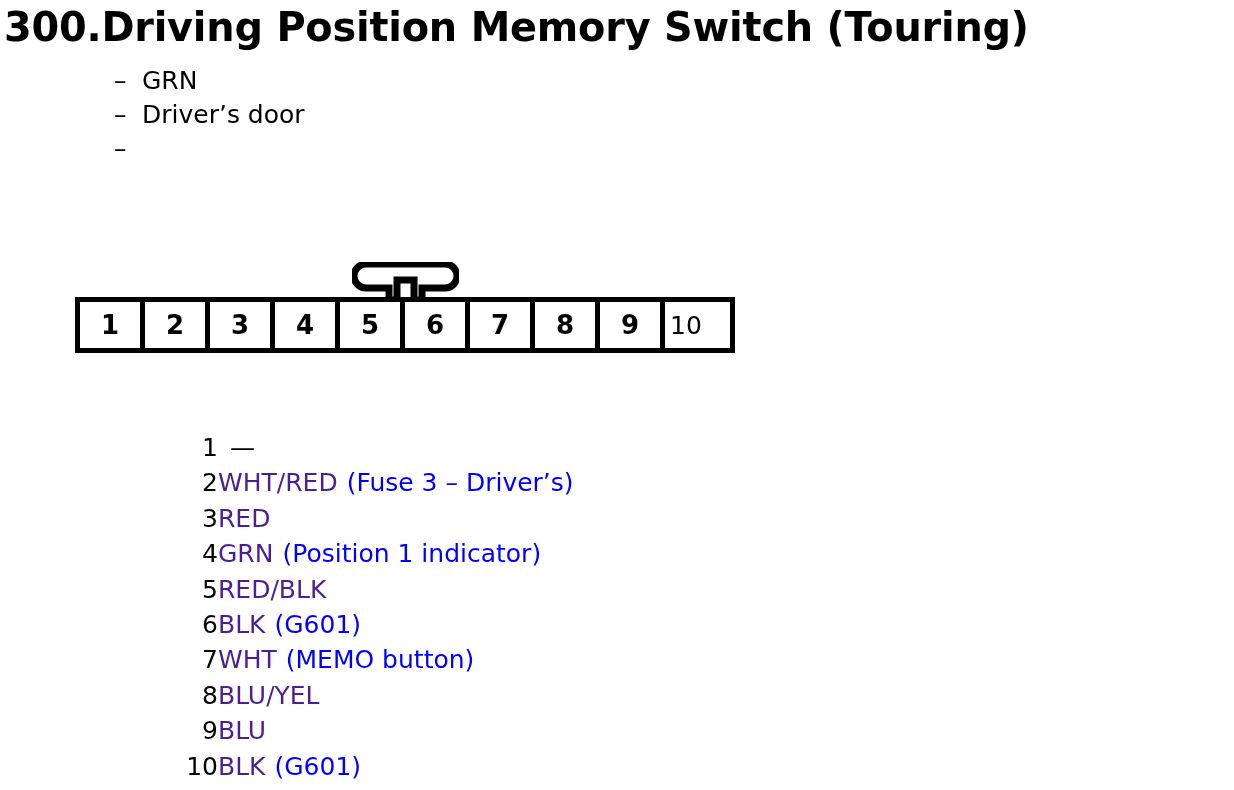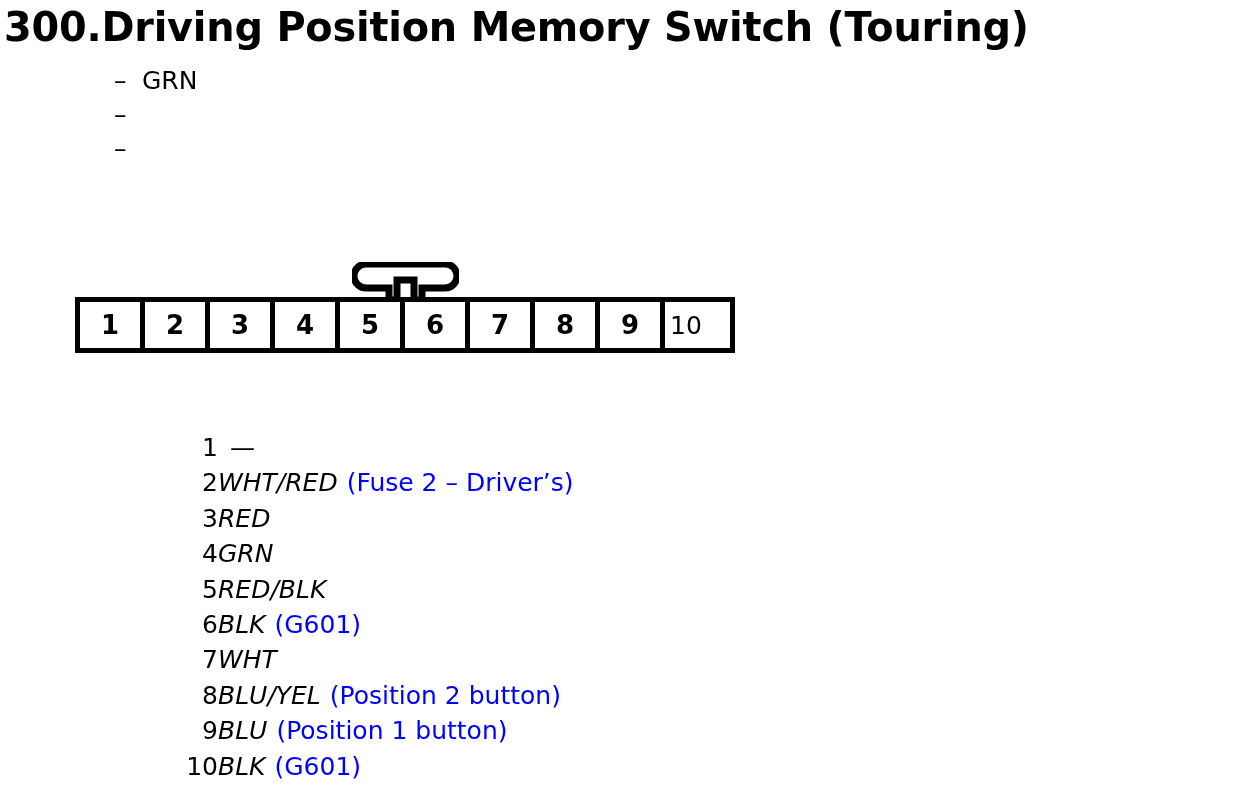--- a/index.html
+++ b/index.html
@@ -118,23 +118,22 @@
     font-size: 25px;
     line-height: 35.4px;
     white-space: nowrap;
   }
   .legend-pin {
     flex: 0 0 32px;
     text-align: right;
     color: #000000;
   }
   .legend-color {
-    color: #000000;
+    color: #4c1d95;
     padding-left: 0px;
-    font-style: italic;
   }
   .legend-desc {
     color: #0000ff;
     padding-left: 9px;
   }
   .legend-dash {
     color: #000000;
     padding-left: 12px;
   }
 </style>
@@ -143,20 +142,21 @@
 
 <div id="page-title">300.Driving Position Memory Switch (Touring)</div>
 
 <div id="bullet-list">
   <div class="bullet-row">
     <span class="bullet-dash">–</span>
     <span class="bullet-text">GRN</span>
   </div>
   <div class="bullet-row">
     <span class="bullet-dash">–</span>
+    <span class="bullet-text">Driver’s door</span>
   </div>
   <div class="bullet-row">
     <span class="bullet-dash">–</span>
   </div>
 </div>
 
 <div id="connector">
 
   <div id="connector-tab">
     <svg width="107" height="38" viewBox="0 0 107 38" xmlns="http://www.w3.org/2000/svg">
@@ -183,59 +183,59 @@
   <div class="legend-row">
     <span class="legend-pin">1</span>
     <span class="legend-color"></span>
     <span class="legend-dash">—</span>
     <span class="legend-desc"></span>
   </div>
 
   <div class="legend-row">
     <span class="legend-pin">2</span>
     <span class="legend-color">WHT/RED</span>
-    <span class="legend-desc">(Fuse 2 – Driver’s)</span>
+    <span class="legend-desc">(Fuse 3 – Driver’s)</span>
   </div>
 
   <div class="legend-row">
     <span class="legend-pin">3</span>
     <span class="legend-color">RED</span>
   </div>
 
   <div class="legend-row">
     <span class="legend-pin">4</span>
     <span class="legend-color">GRN</span>
+    <span class="legend-desc">(Position 1 indicator)</span>
   </div>
 
   <div class="legend-row">
     <span class="legend-pin">5</span>
     <span class="legend-color">RED/BLK</span>
   </div>
 
   <div class="legend-row">
     <span class="legend-pin">6</span>
     <span class="legend-color">BLK</span>
     <span class="legend-desc">(G601)</span>
   </div>
 
   <div class="legend-row">
     <span class="legend-pin">7</span>
     <span class="legend-color">WHT</span>
+    <span class="legend-desc">(MEMO button)</span>
   </div>
 
   <div class="legend-row">
     <span class="legend-pin">8</span>
     <span class="legend-color">BLU/YEL</span>
-    <span class="legend-desc">(Position 2 button)</span>
   </div>
 
   <div class="legend-row">
     <span class="legend-pin">9</span>
     <span class="legend-color">BLU</span>
-    <span class="legend-desc">(Position 1 button)</span>
   </div>
 
   <div class="legend-row">
     <span class="legend-pin">10</span>
     <span class="legend-color">BLK</span>
     <span class="legend-desc">(G601)</span>
   </div>
 
 </div>
 

